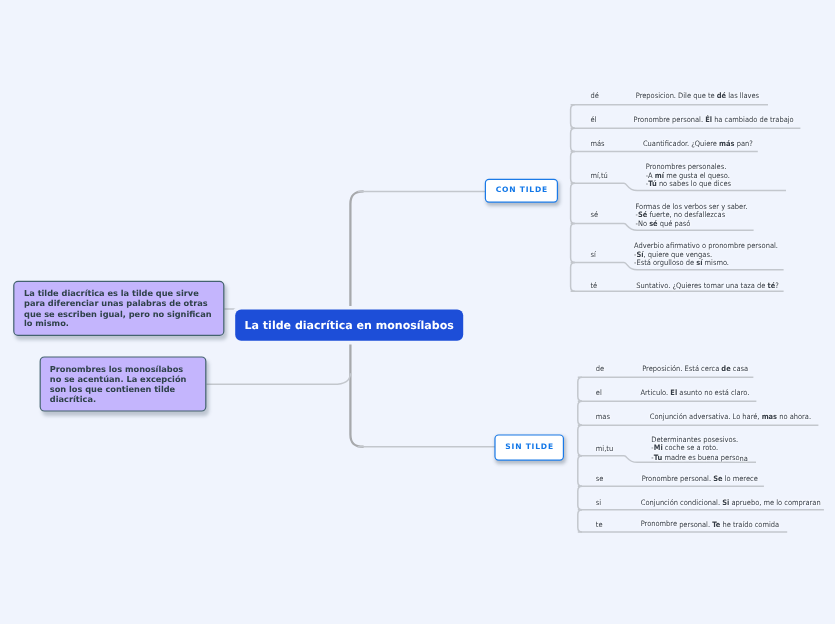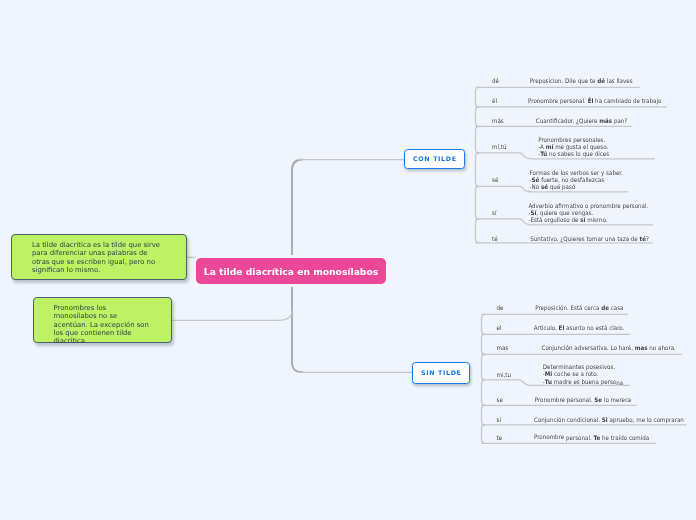--- a/index.html
+++ b/index.html
@@ -2,32 +2,32 @@
 <html><head>
 <meta charset="utf-8">
 <style>
   html,body{margin:0;padding:0;}
   body{width:696px;height:520px;background:#f0f4fd;-webkit-font-smoothing:antialiased;
        font-family:"DejaVu Sans",sans-serif;overflow:hidden;position:relative;}
   #map{position:absolute;left:0;top:0;width:696px;height:520px;will-change:opacity;transform:translateZ(0);}
   #wires{position:absolute;left:0;top:0;width:696px;height:520px;}
 
   .central{position:absolute;left:196px;top:258px;width:190px;height:26px;
-    background:#ec4899;border-radius:5px;color:#fff;font-weight:bold;font-size:9.2px;
+    background:#1d4ed8;border-radius:5px;color:#fff;font-weight:bold;font-size:9.2px;
     display:flex;align-items:center;justify-content:center;
     box-shadow:0 0 0 3px #f0f4fd;z-index:5;}
 
   .cat{position:absolute;background:#fff;border:1.8px solid #1a7ae8;border-radius:3.5px;
     color:#1378e8;font-weight:bold;font-size:6.3px;letter-spacing:0.66px;text-indent:0.66px;
     display:flex;align-items:center;justify-content:center;
     box-shadow:1px 2px 3px rgba(40,60,80,.30);z-index:5;box-sizing:border-box;}
 
-  .note{position:absolute;background:#bef264;border:1.4px solid #44636f;border-radius:4px;
-    color:#2e4149;font-weight:normal;font-size:6.85px;line-height:8.35px;
-    box-sizing:border-box;padding:6px 20px;z-index:4;
+  .note{position:absolute;background:#c4b5fd;border:1.4px solid #44636f;border-radius:4px;
+    color:#2e4149;font-weight:bold;font-size:6.85px;line-height:8.35px;
+    box-sizing:border-box;padding:6px 8px;z-index:4;
     box-shadow:2px 3px 3px rgba(40,60,80,.25);}
 
   .wlabel{position:absolute;font-family:"DejaVu Sans Condensed","DejaVu Sans",sans-serif;font-size:6.2px;line-height:7.3px;color:#323a46;white-space:nowrap;z-index:3;
     text-shadow:0 0 1.6px #fff,0 0 1.6px #fff,0 0 2.4px #fff;}
   .wdesc{position:absolute;font-family:"DejaVu Sans Condensed","DejaVu Sans",sans-serif;font-size:6.2px;color:#323a46;line-height:7.3px;
     white-space:nowrap;z-index:3;text-shadow:0 0 1.6px #fff,0 0 1.6px #fff,0 0 2.4px #fff;}
   .wdesc b{font-weight:bold;}
   .drop{position:relative;top:1.2px;}
   .rise{position:relative;top:-1.2px;}
 </style>

